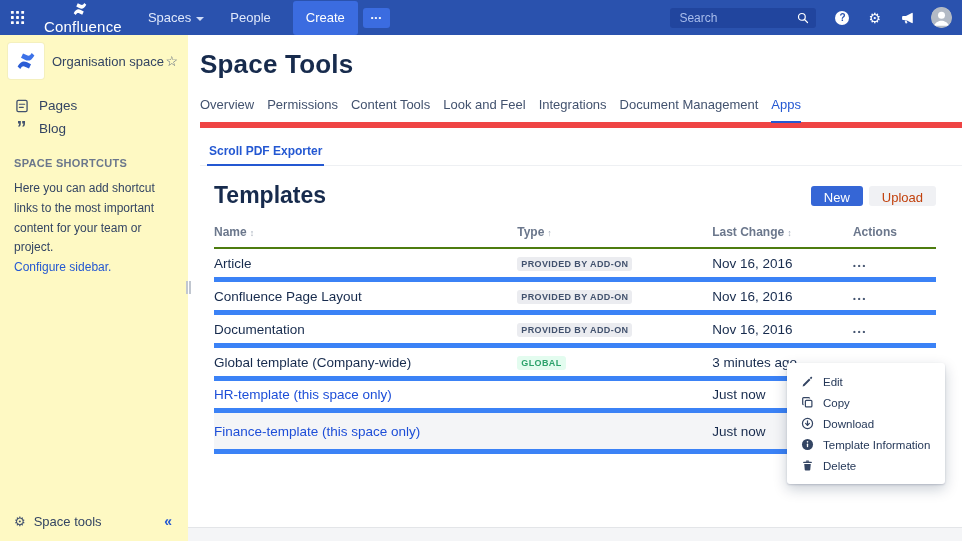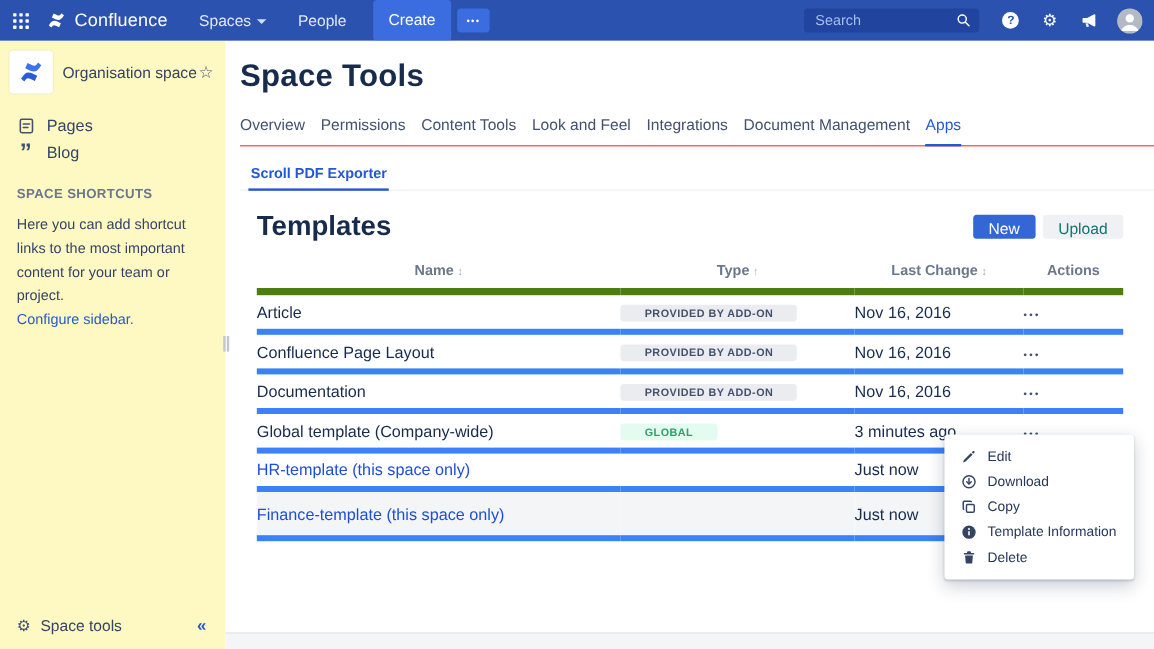--- a/index.html
+++ b/index.html
@@ -10,21 +10,21 @@
     background:#fff; color:#172b4d;
   }
   .page { width:962px; height:541px; display:flex; flex-direction:column; }
 
   
   .navbar {
     flex:0 0 28px; background:#2a52ae; display:flex; align-items:center;
     padding:0 10px; color:#fff;
   }
   .grid-icon { display:inline-flex; width:15px; height:15px; }
-  .logo { display:flex; align-items:center; margin-left:13px; }
+  .logo { display:flex; align-items:center; margin-left:13px;flex-direction:column; }
   .logo-word { font-size:15px; color:#fff; margin-left:6px; letter-spacing:.2px; }
   .nav-link { display:flex; align-items:center; gap:5px; color:#dfe8fb; font-size:13px; margin-left:26px; cursor:default; }
   .chev { width:0; height:0; border-left:4px solid transparent; border-right:4px solid transparent; border-top:4px solid #cfdcf7; margin-top:2px; }
   .create-btn {
     margin-left:22px; background:#3b6ce0; color:#fff; font-size:13px;
     border:none; border-radius:3px; padding:3px 13px; height:34px; line-height:14px;
   }
   .more-btn {
     margin-left:5px; background:#3b6ce0; color:#fff; border:none; border-radius:3px;
     padding:0 8px; height:20px; font-size:8px; letter-spacing:1px;
@@ -75,42 +75,42 @@
   .sidebar-footer .icn { margin-right:8px; color:#42526e; font-size:13px; }
   .collapse { margin-left:auto; color:#2458d2; font-weight:bold; font-size:14px; cursor:pointer; }
 
   .resize-handle { position:absolute; left:186px; top:246px; display:flex; gap:1px; cursor:col-resize; z-index:5; }
   .resize-handle .bar { width:2px; height:13px; background:#c1c7d0; }
 
   
   .main { flex:1; background:#fff; position:relative; padding:6px 0 0 12px; min-width:0; }
   .page-title { margin:8px 0 0; font-size:26px; font-weight:600; color:#172b4d; letter-spacing:.2px; }
 
-  .tabs { display:flex; gap:13px; margin-top:15px; border-bottom:1px solid #ef4444; }
+  .tabs { display:flex; gap:13px; margin-top:15px; border-bottom:6px solid #ef4444; }
   .tab { font-size:13px; color:#42526e; padding:2px 0 9px; cursor:pointer; }
   .tab.active { color:#2458d2; border-bottom:2px solid #2458d2; margin-bottom:-1px;text-align:right; }
 
   .app-tabs { margin-top:13px; border-bottom:1px solid #eef0f3; padding-left:7px; }
   .app-tab { display:inline-block; font-size:12px; font-weight:bold; color:#2458d2; padding:0 2px 6px; border-bottom:2px solid #2458d2; margin-bottom:-1px; cursor:pointer; }
 
   .section-head { display:flex; align-items:center; margin:16px 26px 0 14px; }
   .section-title { flex:1; margin:0; font-size:23px; font-weight:600; color:#172b4d; }
   .btn { border:none; border-radius:3px; font-size:13px; padding:5px 13px; height:20px; line-height:14px; cursor:pointer; font-family:"Liberation Sans",sans-serif; }
   .btn-primary { background:#3566d6; color:#fff; }
-  .btn-default { background:#f0f1f4; color:#0f766e; margin-left:6px;text-align:right; }
+  .btn-default { background:#f0f1f4; color:#c2410c; margin-left:6px;text-align:right; }
 
   .table-wrap { margin:10px 26px 0 14px; }
   table { width:100%; border-collapse:collapse; }
-  th { text-align:center; font-size:12px; font-weight:bold; color:#6b778c; padding:6px 0 8px; border-bottom:6px solid #4d7c0f; cursor:pointer; }
+  th { text-align:left; font-size:12px; font-weight:bold; color:#6b778c; padding:6px 0 8px; border-bottom:2px solid #4d7c0f; cursor:pointer; }
   th.c-name { width:42%; } th.c-type { width:27%; } th.c-change { width:19.5%; } th.c-actions { width:11.5%; font-weight:bold; }
   .sort { font-size:9px; color:#a5adba; margin-left:3px; }
   td { padding:6px 0; border-bottom:5px solid #3b82f6; font-size:13.5px; color:#172b4d; }
   tr.highlight td { background:#f4f5f7; }
   .name-link { color:#1d4ed8; cursor:pointer; }
-  .badge { display:inline-block; font-size:9px; font-weight:bold; letter-spacing:.4px; padding:2px 20px; border-radius:3px; }
+  .badge { display:inline-block; font-size:9px; font-weight:bold; letter-spacing:.4px; padding:2px 4px; border-radius:3px; }
   .badge:empty { display:none; }
   .badge-gray { background:#ebecf0; color:#42526e; }
   .badge-green { background:#e3fcef; color:#2ca26b; }
   .dots { color:#42526e; font-size:8px; letter-spacing:2px; font-weight:bold; cursor:pointer; }
   .dots-btn { display:inline-block; background:#e9ebee; border-radius:3px; padding:4px 7px 5px; cursor:pointer; }
 
   
   .context-menu {
     position:absolute; left:599px; top:328px; min-width:116px; background:#fff;
     border-radius:3px; padding:8px 0;
@@ -319,35 +319,35 @@
           <span class="menu-icn">
             <svg viewBox="0 0 16 16" width="13" height="13">
                 <path fill="#344563" d="M2.6 11.8l7.4-7.4 1.6 1.6-7.4 7.4-2.2.6zM10.8 3.6l1.1-1.1c.4-.4 1.1-.4 1.5 0l.1.1c.4.4.4 1.1 0 1.5l-1.1 1.1z"></path>
               </svg>
           </span>
           <span>Edit</span>
         </div>
         <div class="menu-item">
           <span class="menu-icn">
             <svg viewBox="0 0 16 16" width="13" height="13">
+              <rect x="5.4" y="5.4" width="8" height="8" rx="1.2" fill="none" stroke="#344563" stroke-width="1.5"></rect>
+              <path d="M10.6 3.2c0-.6-.5-1.1-1.1-1.1H3.2c-.6 0-1.1.5-1.1 1.1v6.3c0 .6.5 1.1 1.1 1.1" fill="none" stroke="#344563" stroke-width="1.5"></path>
+            </svg>
+          </span>
+          <span>Copy</span>
+        </div>
+        <div class="menu-item">
+          <span class="menu-icn">
+            <svg viewBox="0 0 16 16" width="13" height="13">
               <circle cx="8" cy="8" r="6.2" fill="none" stroke="#344563" stroke-width="1.5"></circle>
               <line x1="8" y1="4.6" x2="8" y2="10" stroke="#344563" stroke-width="1.5" stroke-linecap="round"></line>
               <polyline points="5.7,7.9 8,10.3 10.3,7.9" fill="none" stroke="#344563" stroke-width="1.5" stroke-linecap="round" stroke-linejoin="round"></polyline>
             </svg>
           </span>
           <span>Download</span>
-        </div>
-        <div class="menu-item">
-          <span class="menu-icn">
-            <svg viewBox="0 0 16 16" width="13" height="13">
-              <rect x="5.4" y="5.4" width="8" height="8" rx="1.2" fill="none" stroke="#344563" stroke-width="1.5"></rect>
-              <path d="M10.6 3.2c0-.6-.5-1.1-1.1-1.1H3.2c-.6 0-1.1.5-1.1 1.1v6.3c0 .6.5 1.1 1.1 1.1" fill="none" stroke="#344563" stroke-width="1.5"></path>
-            </svg>
-          </span>
-          <span>Copy</span>
         </div>
         <div class="menu-item">
           <span class="menu-icn">
             <svg viewBox="0 0 16 16" width="13" height="13">
               <circle cx="8" cy="8" r="6.8" fill="#344563"></circle>
               <rect x="7.2" y="6.8" width="1.6" height="4.6" rx=".8" fill="#fff"></rect>
               <circle cx="8" cy="4.7" r="1" fill="#fff"></circle>
             </svg>
           </span>
           <span>Template Information</span>

